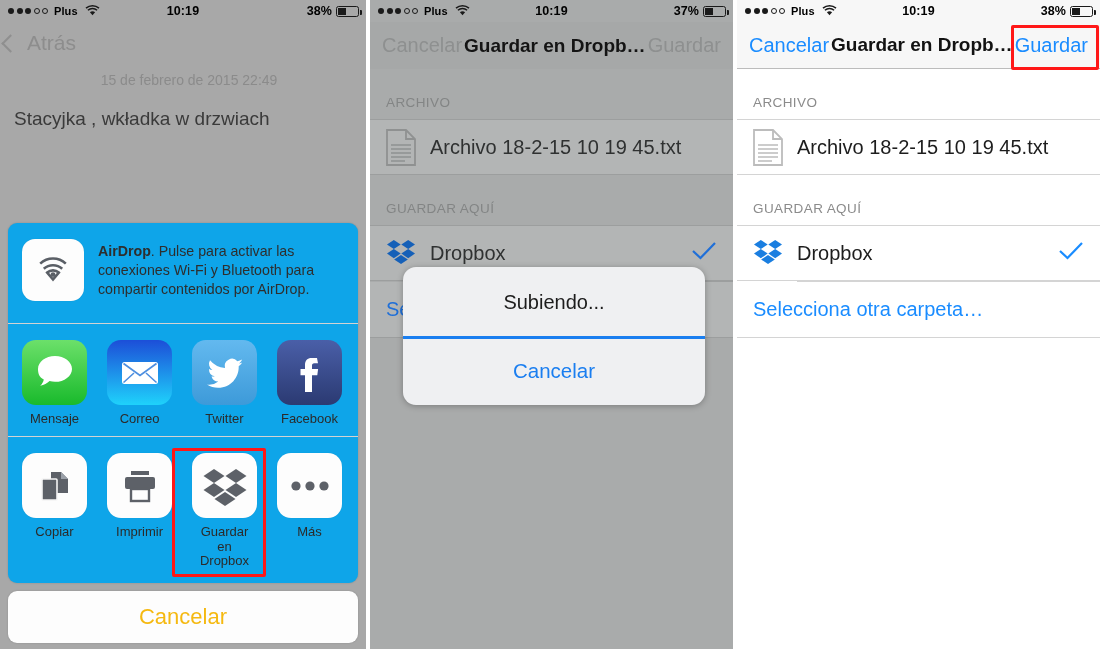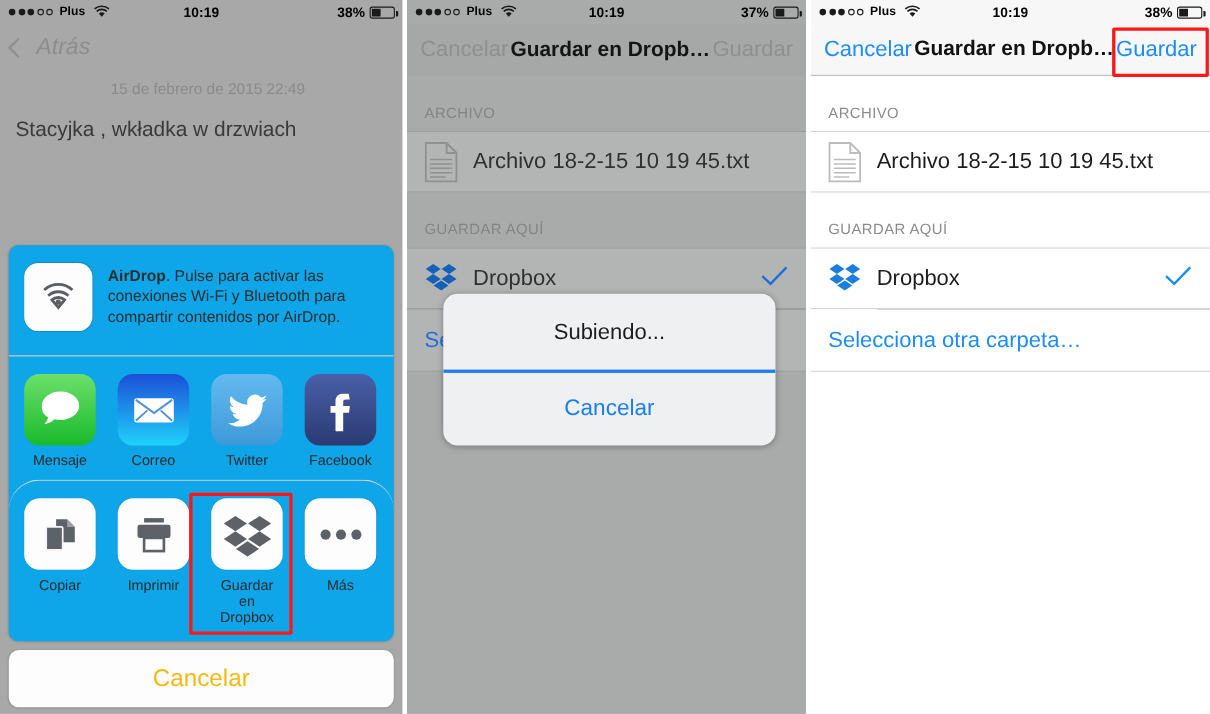--- a/index.html
+++ b/index.html
@@ -30,21 +30,21 @@
   .dot.off{ background:transparent; border:1px solid #1a1a1a; width:6px; height:6px; }
   .carrier{ margin-left:2px; font-size:11px; font-weight:bold; }
   .wifi{ margin-left:3px; }
   .sb-center{ position:absolute; left:0; right:0; text-align:center; font-size:12.5px; font-weight:bold; }
   .sb-right{ position:absolute; right:7px; display:flex; align-items:center; gap:4px; font-size:12.5px; font-weight:bold;}
   .batt{ position:relative; width:23px; height:11px; border:1.3px solid #1a1a1a; border-radius:2.5px; }
   .batt i{ position:absolute; left:1px; top:1px; bottom:1px; width:8px; background:#1a1a1a; display:block; }
   .batt:after{ content:""; position:absolute; right:-4px; top:3px; width:2.5px; height:5px; background:#1a1a1a; border-radius:0 1px 1px 0; }
 
   
-  .p1 .note-nav{ height:42px; display:flex; align-items:center; padding-left:10px;font-style:italic; }
+  .p1 .note-nav{ height:42px; display:flex; align-items:center; padding-left:4px; }
   .chev-back{ display:inline-block; width:13px; height:13px;
     border-left:2.6px solid #8f8f8f; border-bottom:2.6px solid #8f8f8f;
     transform:rotate(45deg); margin-right:10px; }
   .back-label{ font-size:21px; color:#8d8d8d; }
   .note-date{ text-align:center; font-size:14px; color:#8b8b8b; margin-top:8px;margin-left:12px; }
   .note-body{ font-size:19px; color:#3a3a3a; padding:18px 14px 0 14px; line-height:1.35; }
 
   .sheet{
     position:absolute; left:8px; right:8px; bottom:6px;
   }
@@ -59,21 +59,21 @@
     box-shadow:0 0 1px rgba(0,0,0,.15);
   }
   .airdrop-txt{ margin-left:14px; font-size:14.2px; color:#2e2e2e; line-height:1.33; padding-top:3px; }
   .airdrop-txt b{ font-weight:bold; }
   .airdrop-row{ padding-bottom:22px; border-bottom:1px solid #d3d3d3; }
 
   .iconrow{ display:flex; padding:16px 0 10px 14px; gap:20px; overflow:hidden; }
   .app{ width:65px; flex:0 0 auto; text-align:center; }
   .app .tile{ width:65px; height:65px; border-radius:14px; display:flex; align-items:center; justify-content:center; overflow:hidden;}
   .app .cap{ font-size:13px; color:#2b2b2b; margin-top:7px; line-height:1.12; }
-  .iconrow.second{ border-top:1px solid #d3d3d3; padding-top:16px; padding-bottom:14px;border-radius:28px; }
+  .iconrow.second{ border-top:1px solid #d3d3d3; padding-top:16px; padding-bottom:14px; }
   .tile.plain{ background:#fdfdfd; box-shadow:0 0 1px rgba(0,0,0,.12); }
   .tile.msg{ background:linear-gradient(180deg,#6ce06a,#19ba2c); }
   .tile.mail{ background:linear-gradient(180deg,#1c4ed8,#1fd2fb); }
   .tile.tw{ background:linear-gradient(180deg,#63b9ef,#3d9ad9); }
   .tile.fb{ background:linear-gradient(180deg,#4a5fa8,#2b3a72); }
 
   .highlight-box{
     position:absolute; border:3px solid #ff1717; border-radius:2px; pointer-events:none;
   }
   .cancel-btn{

